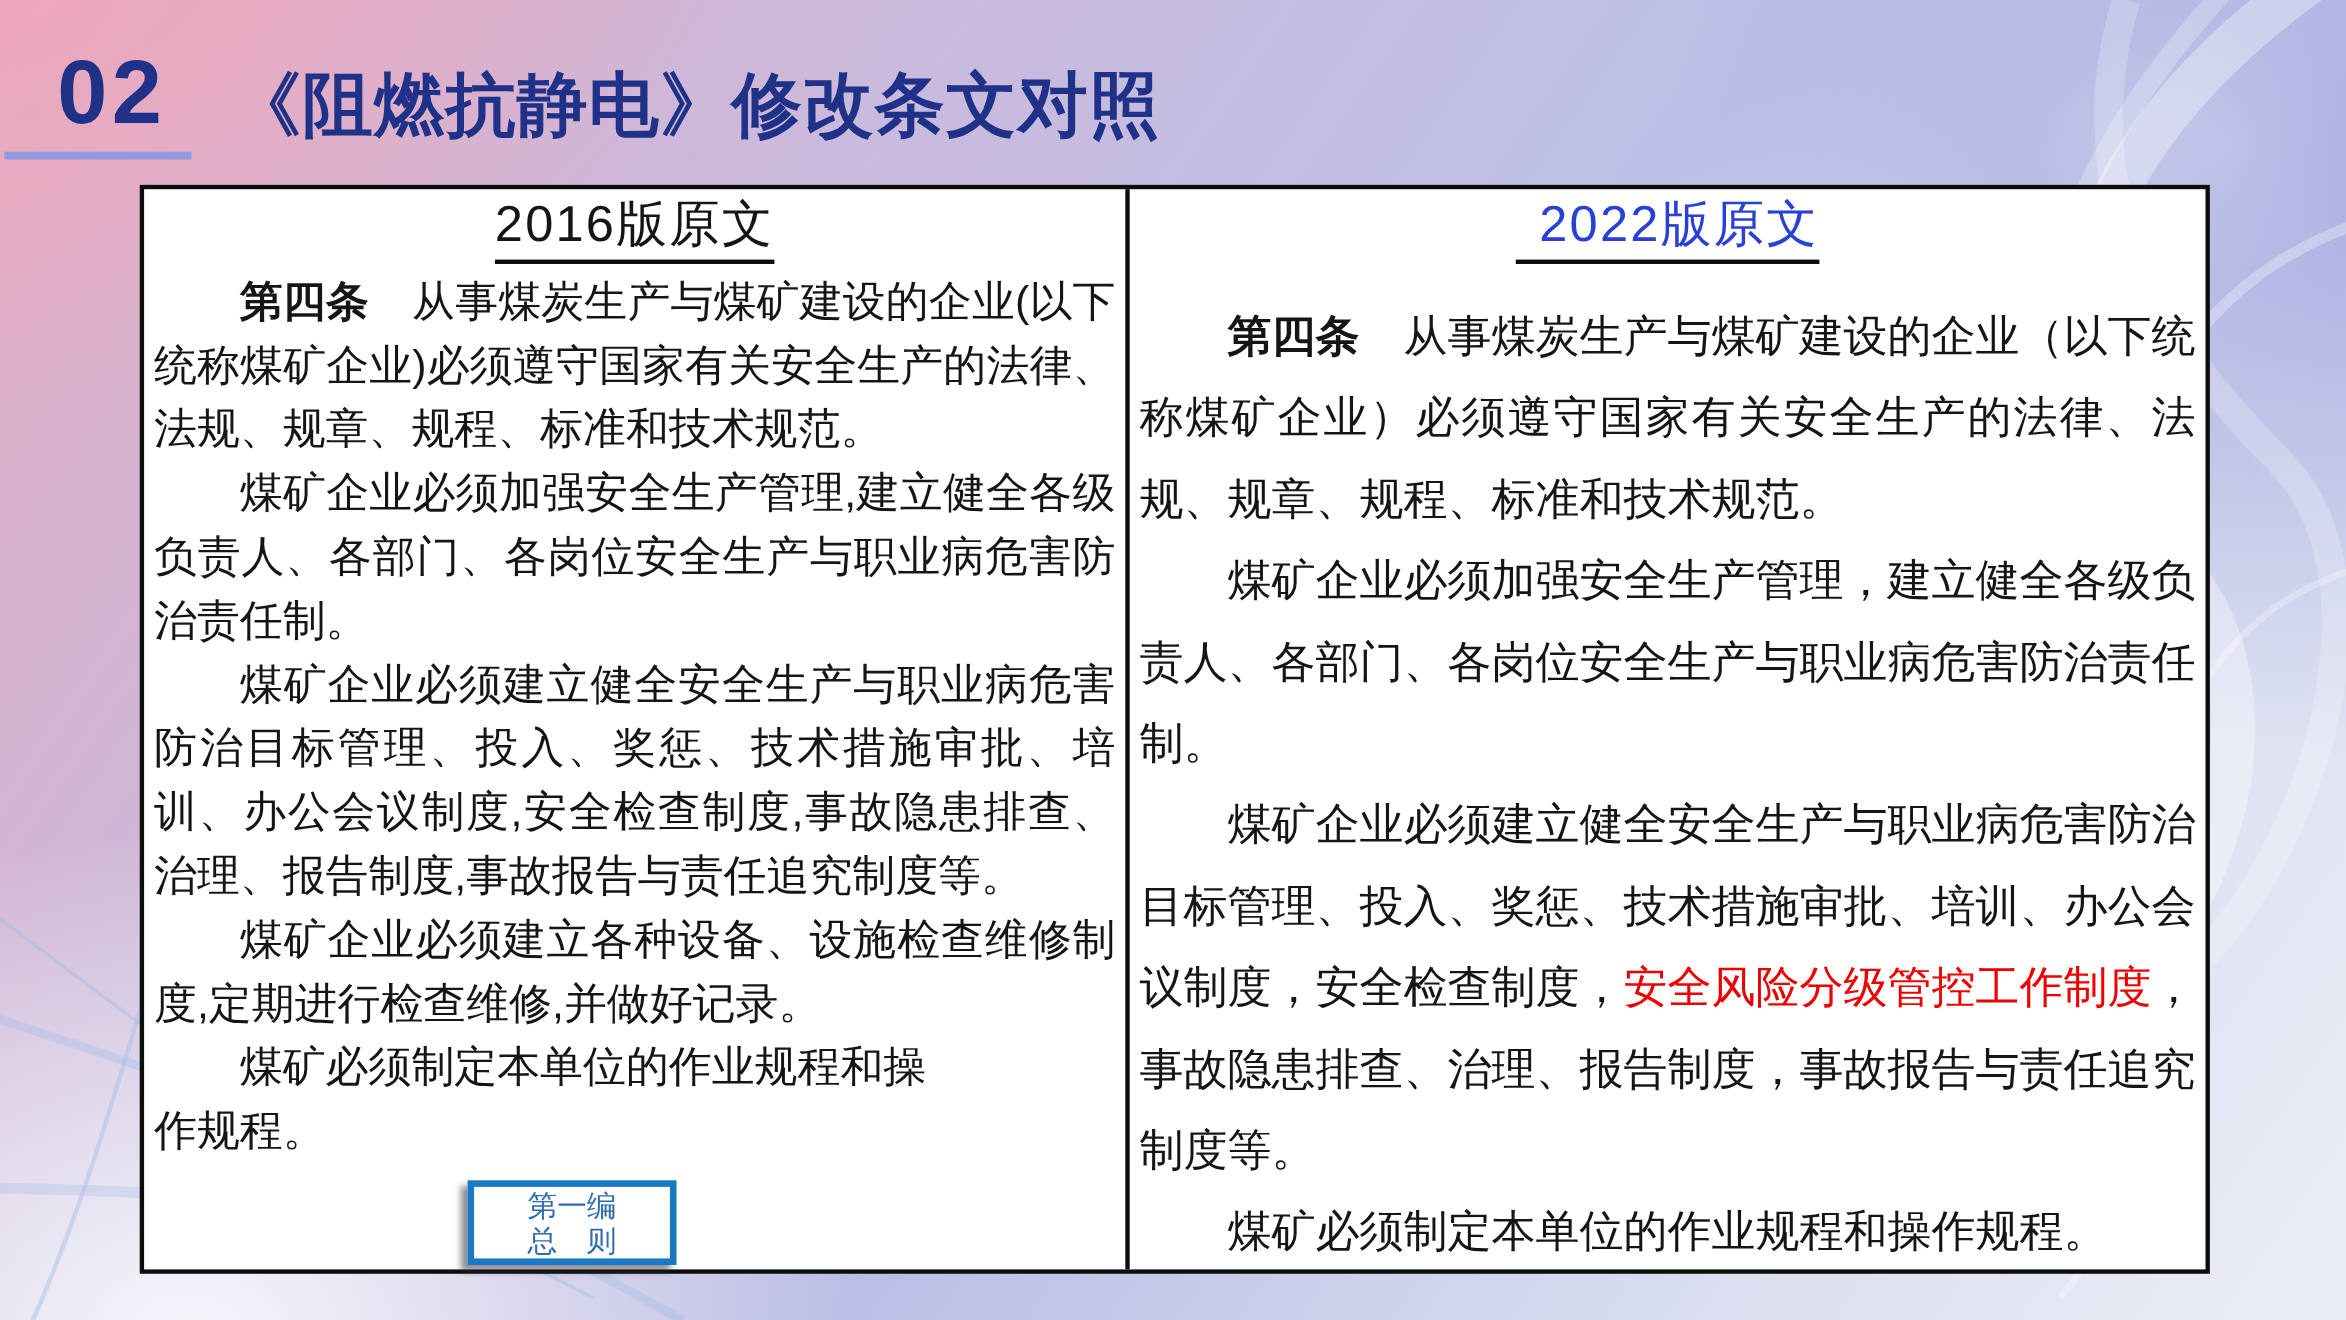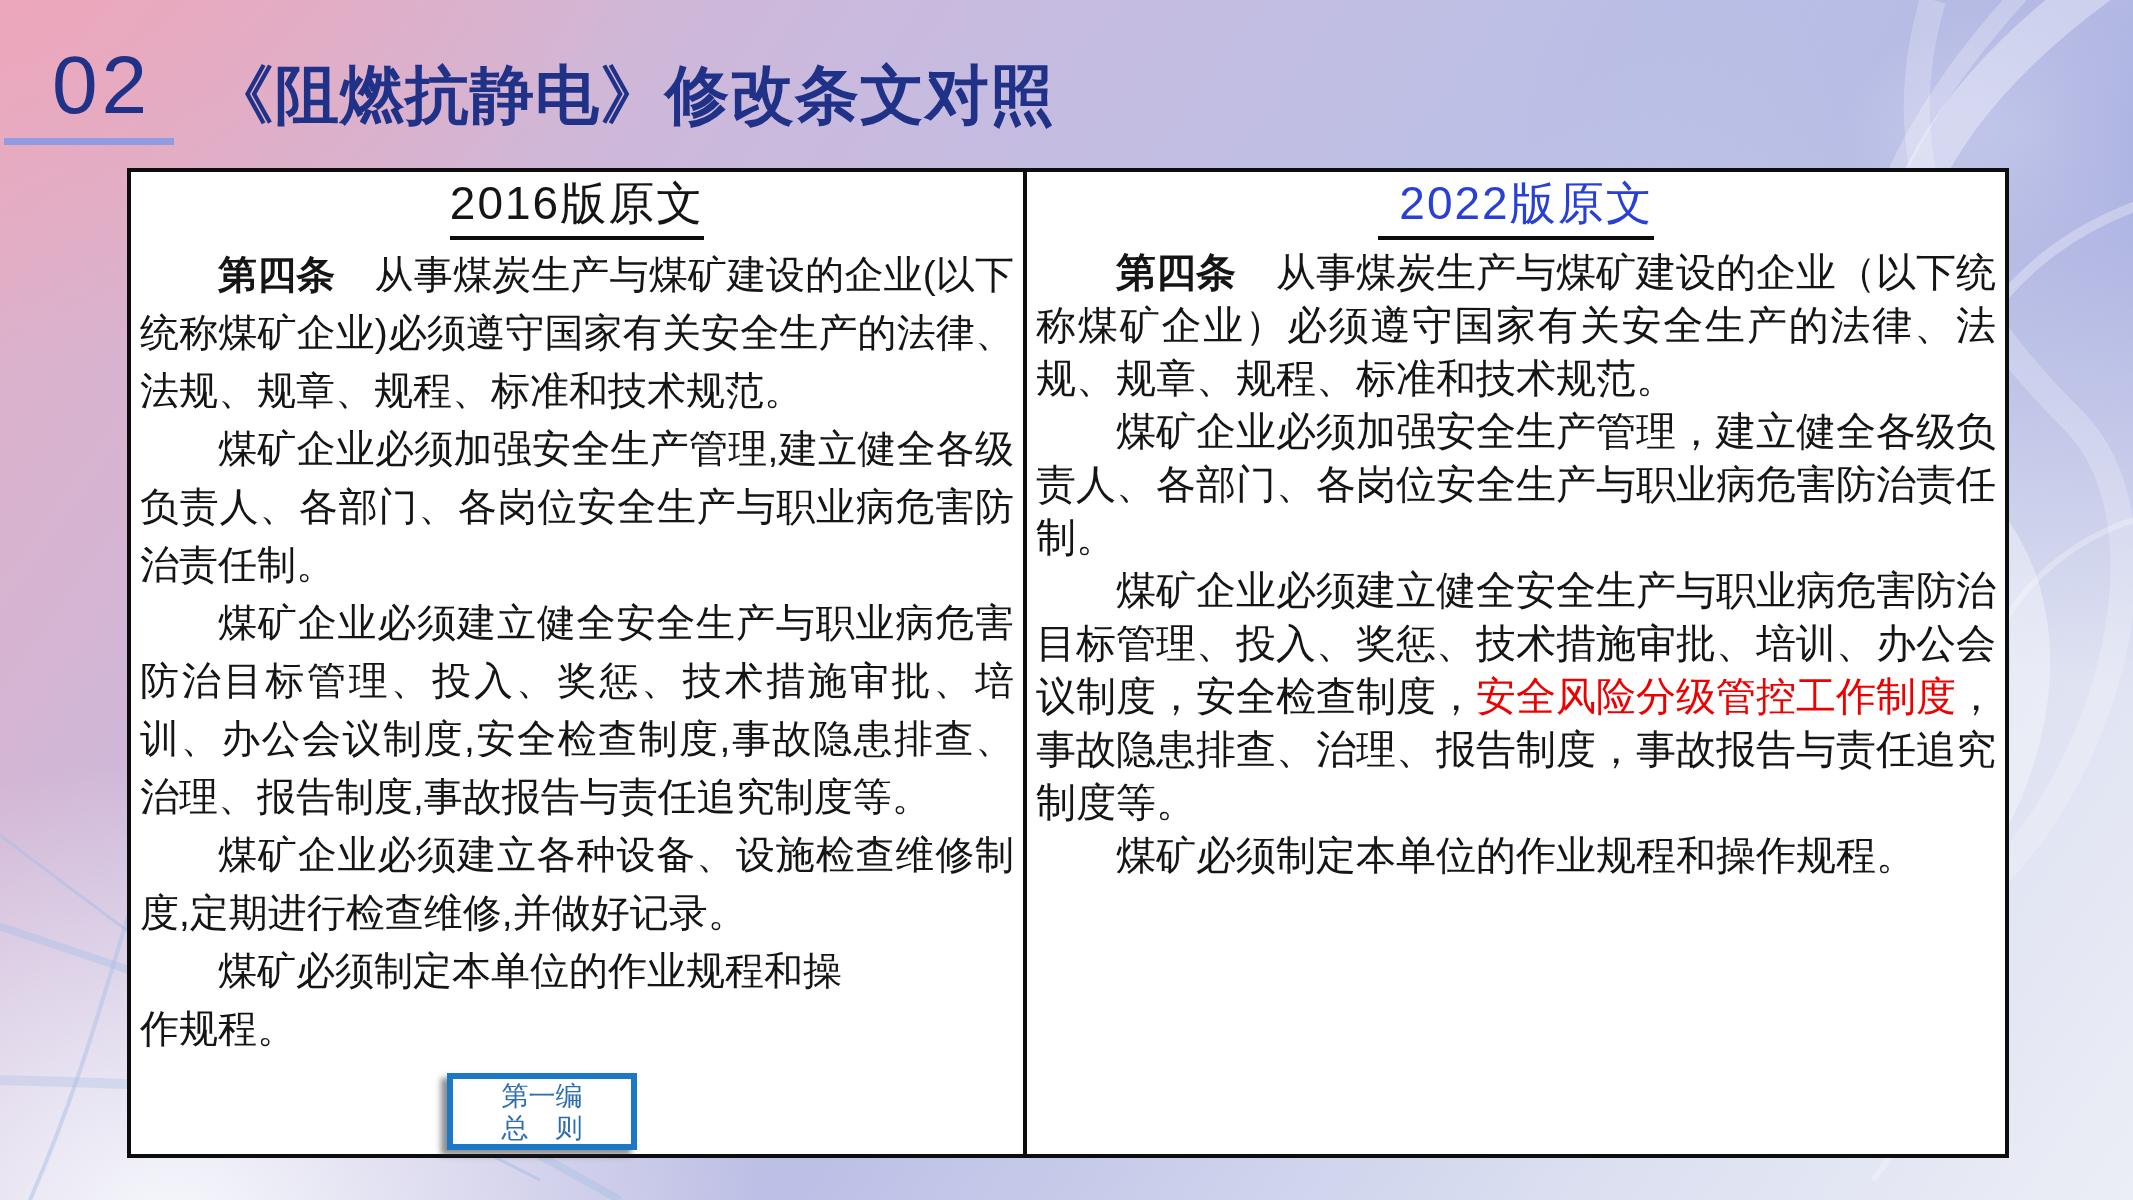--- a/index.html
+++ b/index.html
@@ -16,21 +16,21 @@
       radial-gradient(260px 180px at 95% 11%, rgba(255,255,255,.85), rgba(255,255,255,0) 70%),
       linear-gradient(125deg, #e3aec4 0%, #c9bade 30%, #bcc0e6 55%, #dadef0 80%, #eceef6 100%);
   }
   .swirl{position:absolute;pointer-events:none;}
   .swirl-right{right:0;top:0;}
   .swirl-left{left:0;bottom:0;}
 
   
   .secnum{
     position:absolute;left:52px;top:38px;
-    font-size:82px;font-weight:400;letter-spacing:4px;
+    font-size:82px;font-weight:700;letter-spacing:4px;
     color:var(--accent-navy,#203188);
   }
   .secline{
     position:absolute;left:4px;top:138px;width:170px;height:7px;
     background:var(--underline-periwinkle,#929ae0);
   }
   .page-title{
     position:absolute;left:210px;top:52px;margin:0;
     font-size:64px;font-weight:700;letter-spacing:1px;
     color:var(--accent-navy,#203188);
@@ -50,27 +50,27 @@
     display:flex;align-items:center;justify-content:center;
     font-size:46px;letter-spacing:2px;
   }
   .th-2022{color:var(--header-blue,#2940d6);padding-left:21px;}
   .cell{
     flex:1;overflow:hidden;padding:6px 9px 0 9px;
     text-align:justify;
   }
   .cell p{margin:0;text-indent:2em;white-space:pre-line;}
   .cell-2016{font-size:39px;line-height:58px;}
-  .cell-2022{font-size:40px;line-height:53px;}
+  .cell-2022{font-size:40px;line-height:74px;margin-top:23px;}
   .cell .bold{font-weight:700;}
   .cell .red{color:var(--highlight-red,#ef0000);}
 
   
   .badge{
-    position:absolute;left:447px;top:1073px;width:190px;height:77px;
+    position:absolute;left:425px;top:1073px;width:190px;height:77px;
     background:#ffffff;border:6px solid var(--badge-border-blue,#1b78c5);
     box-sizing:border-box;box-shadow:-6px 5px 6px rgba(45,45,55,.55);
     display:flex;flex-direction:column;align-items:center;justify-content:center;
     color:var(--badge-text-blue,#2e6cb0);
     font-family:"Liberation Serif","DejaVu Serif",serif;
     font-size:27px;line-height:32px;
   }
 </style>
 </head>
 <body>

